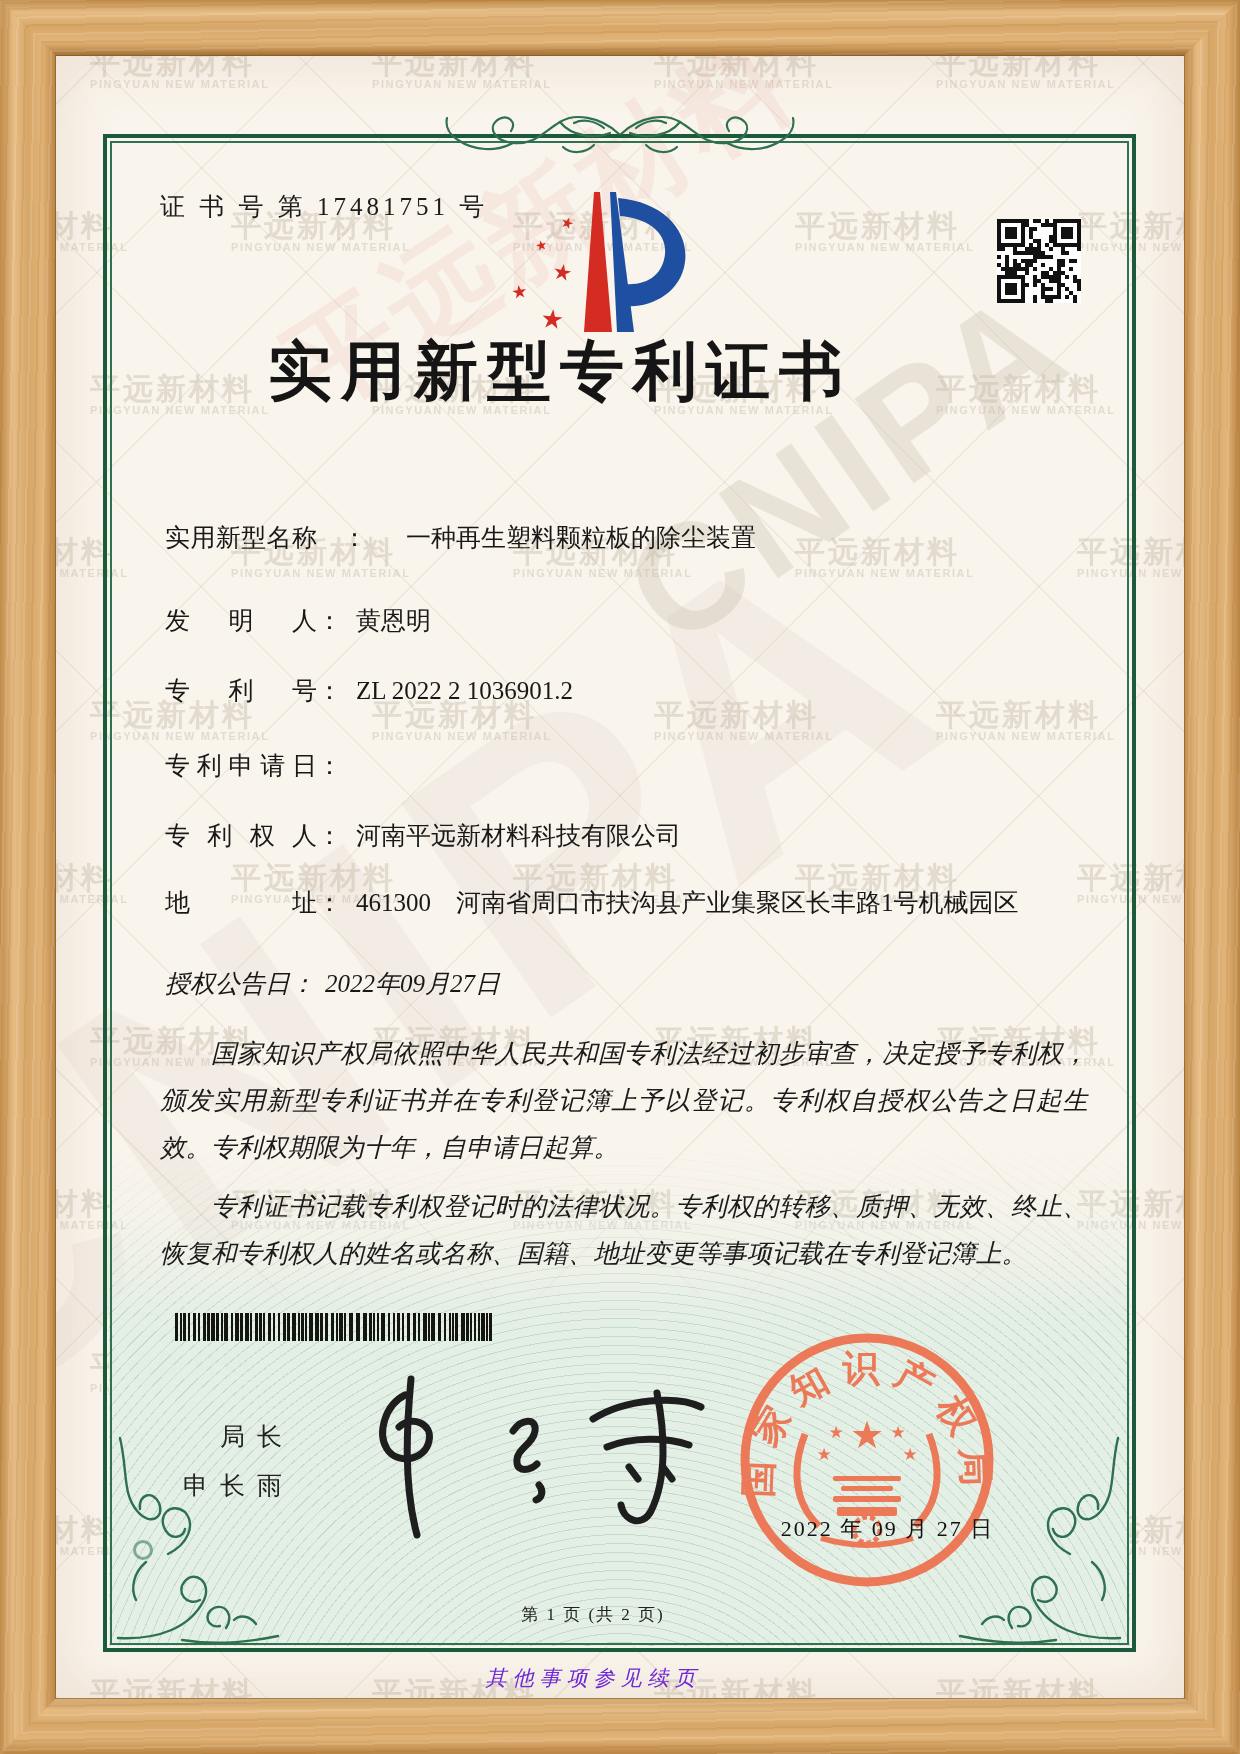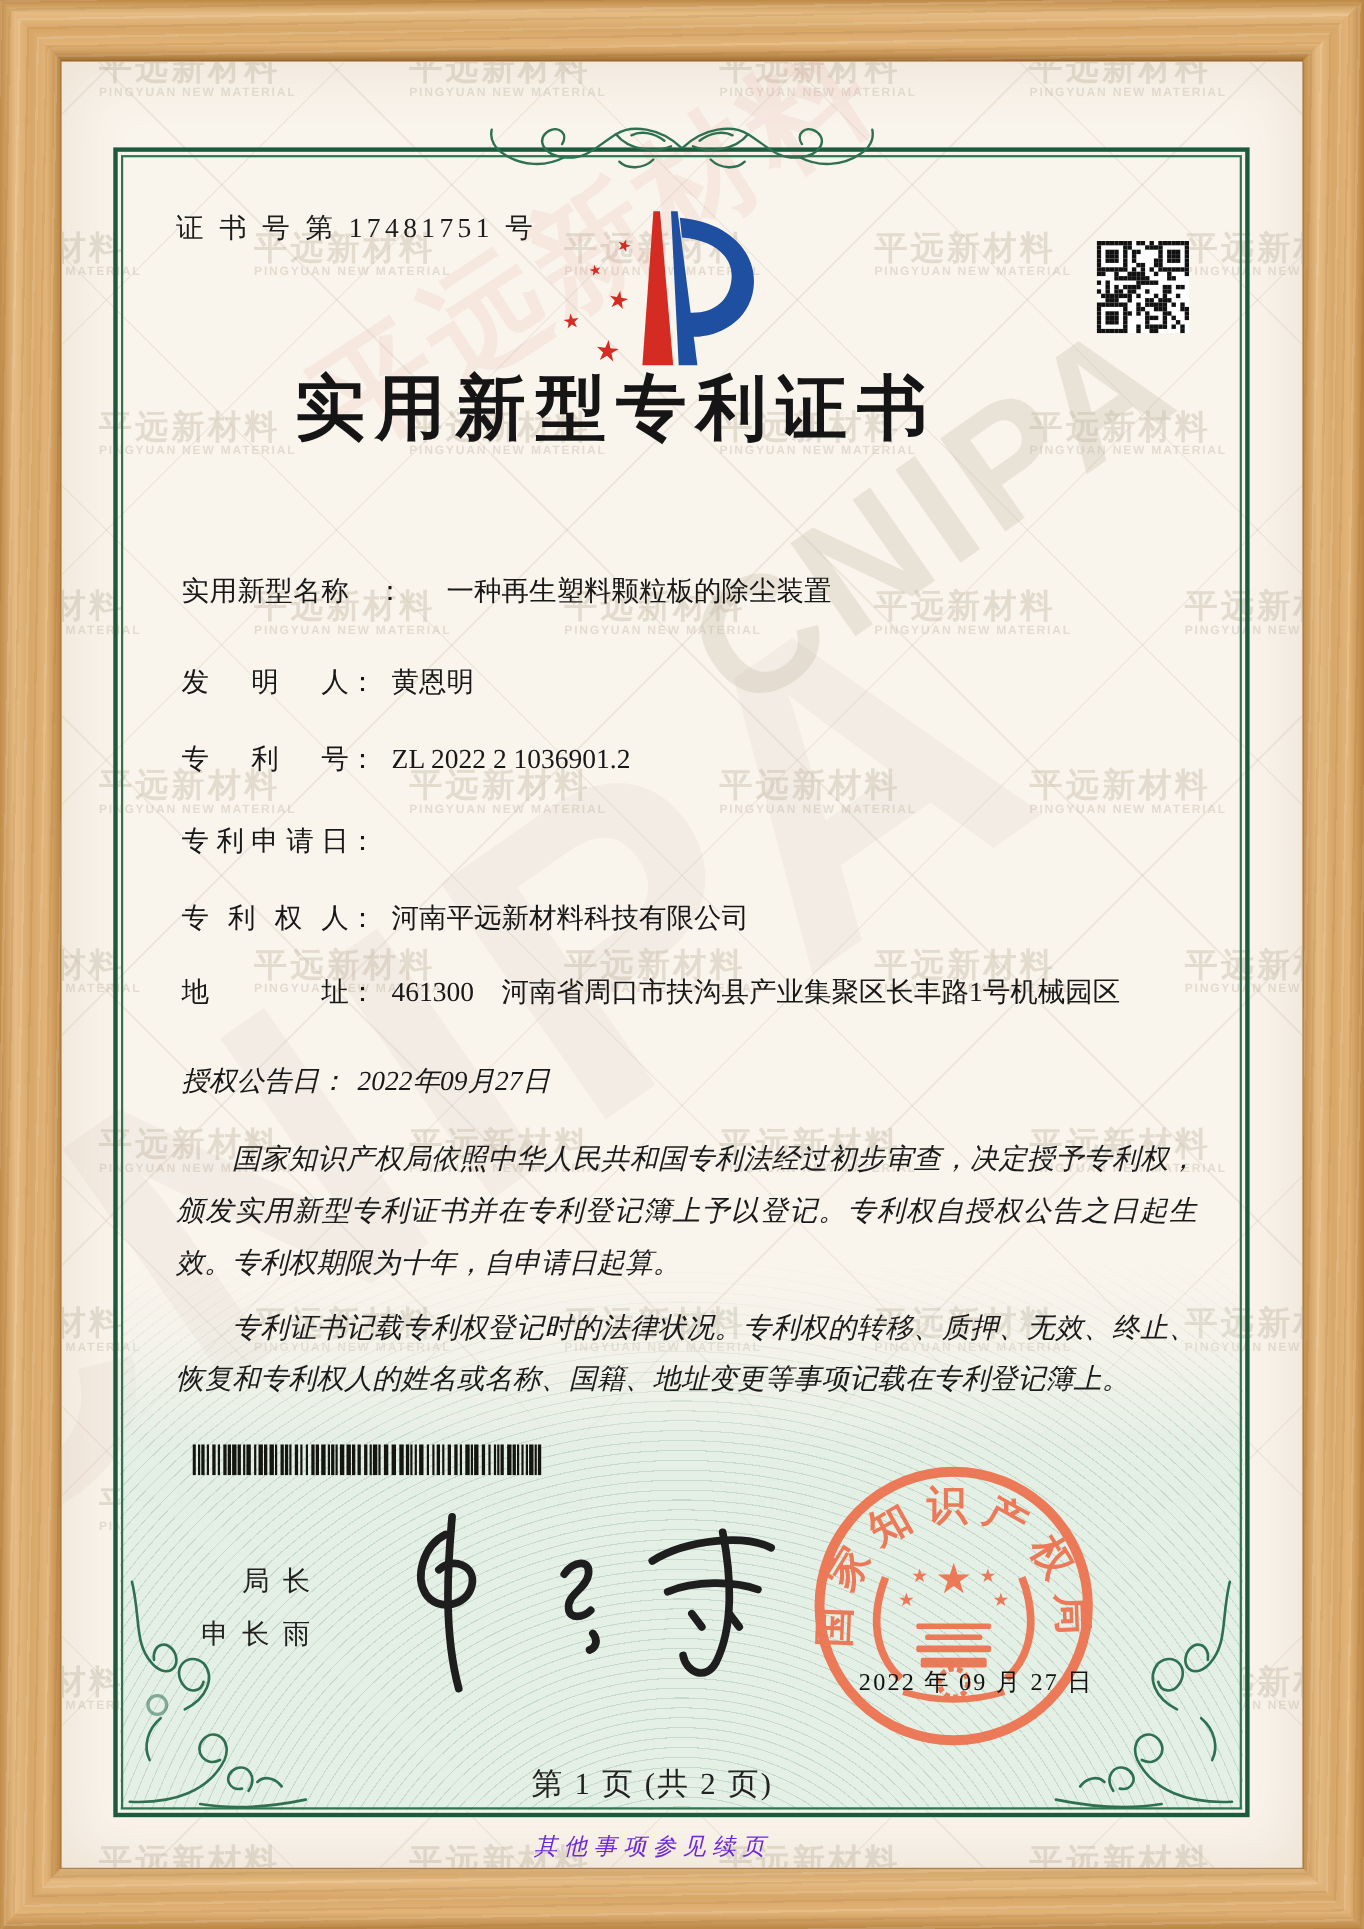--- a/index.html
+++ b/index.html
@@ -74,21 +74,21 @@
   .paras{position:absolute;left:92px;top:962px;width:952px;font-size:25.5px;line-height:47px;
     text-align:justify;color:#1b1b1b;font-style:italic;}
   .paras p{margin:12px;text-indent:2em;}
   .barcode{position:absolute;left:119px;top:1257px;width:320px;height:30px;}
   .director{position:absolute;left:127px;top:1364px;font-size:25px;letter-spacing:12px;color:#222;}
   .director div{margin-bottom:16px;text-align:right;}
   .signature{position:absolute;left:289px;top:1317px;width:390px;height:172px;}
   .seal{position:absolute;left:677px;top:1270px;width:268px;height:268px;opacity:.93;}
   .seal-date{position:absolute;left:714px;top:1458px;width:235px;text-align:center;font-size:22px;
     letter-spacing:2px;color:#111;}
-  .page-info{position:absolute;left:37px;top:1547px;width:1000px;text-align:center;font-size:28px;
+  .page-info{position:absolute;left:37px;top:1547px;width:1000px;text-align:center;font-size:17px;
     letter-spacing:2px;color:#222;}
   .footer-note{position:absolute;left:0;top:1608px;width:1075px;text-align:center;font-size:21px;
     letter-spacing:6px;color:#6d28d9;font-style:italic;}
 </style>
 </head>
 <body>
 
 <div class="page">
 
   <div class="wood wood-top"></div>

